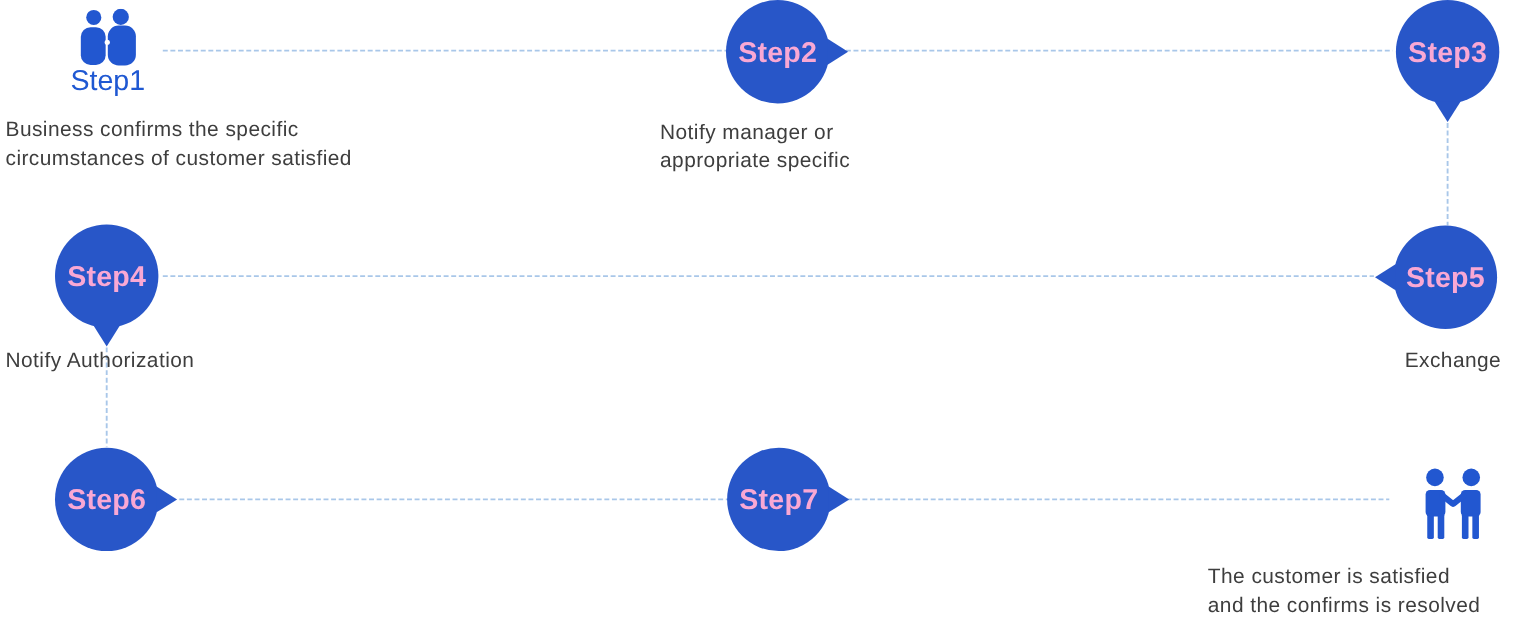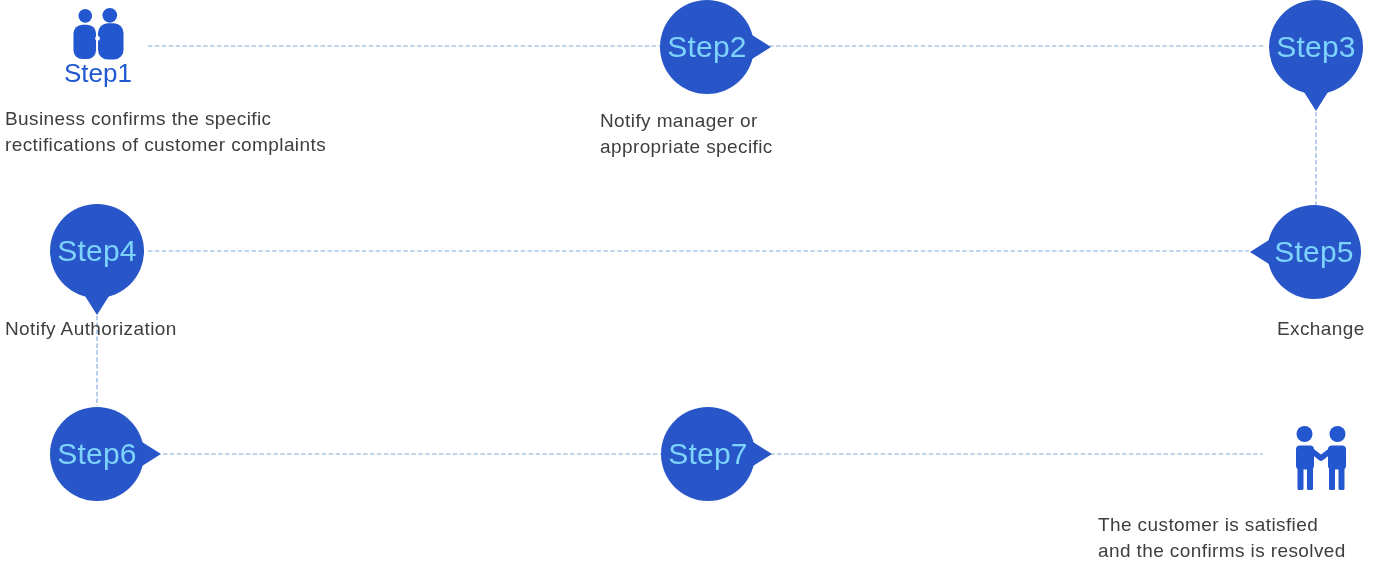--- a/index.html
+++ b/index.html
@@ -26,23 +26,23 @@
   }
   .node{
     position:absolute;
     width:94px;height:94px;
     border-radius:50%;
     background:var(--primary);
     display:flex;align-items:center;justify-content:center;
     z-index:2;
   }
   .node .node-label{
-    color:#7dd3fc;
-    font-weight:400;
-    font-size:30px;
+    color:#f9a8d4;
+    font-weight:700;
+    font-size:26px;
     letter-spacing:0.2px;
   }
   .node::after{
     content:"";
     position:absolute;
     width:0;height:0;
   }
   .tail-right::after{
     right:-17px;top:50%;
     transform:translateY(-50%);
@@ -150,21 +150,21 @@
           <rect x="8" y="21.5" width="18" height="24" rx="4"></rect>
           <rect x="9.5" y="43" width="6" height="23" rx="1.5"></rect>
           <rect x="19" y="43" width="6" height="23" rx="1.5"></rect>
           <rect x="21" y="23.5" width="17" height="5.5" rx="2.7" transform="rotate(38 23 26)"></rect>
         </g>
       </g>
     </svg>
   </div>
 
   <div class="desc" style="left:5px;top:106px">Business confirms the specific
-rectifications of customer complaints</div>
+circumstances of customer satisfied</div>
   <div class="desc" style="left:600px;top:108px">Notify manager or
 appropriate specific</div>
   <div class="desc" style="left:5px;top:316px">Notify Authorization</div>
   <div class="desc" style="left:1277px;top:316px">Exchange</div>
   <div class="desc" style="left:1098px;top:512px">The customer is satisfied
 and the confirms is resolved</div>
 
 </div>
 
 </body></html>

